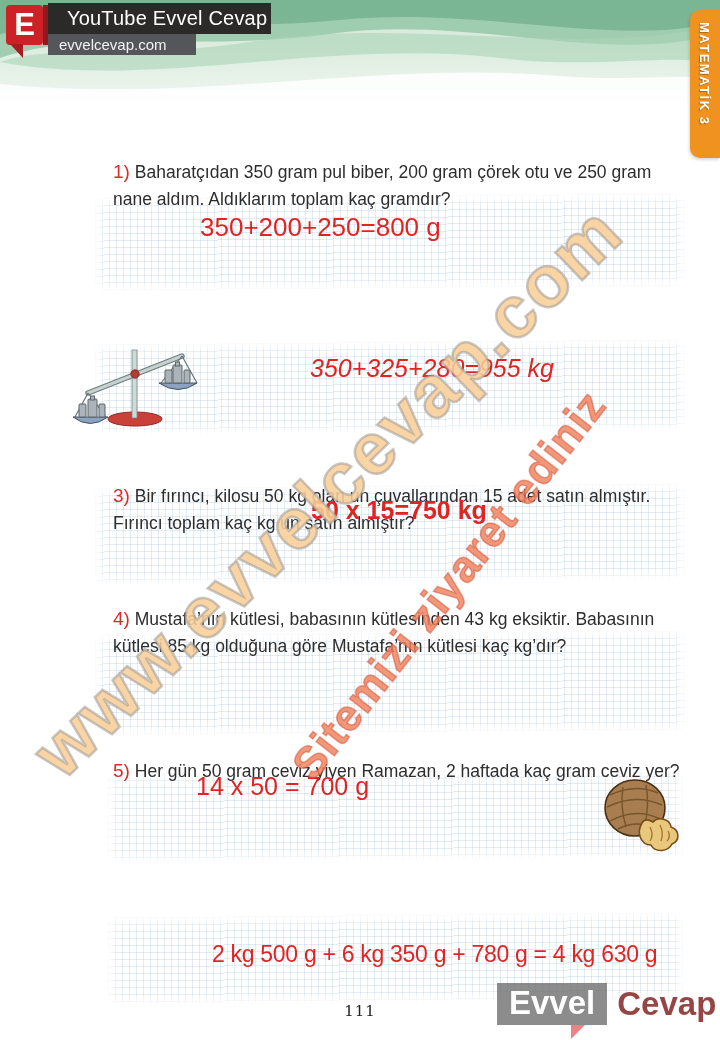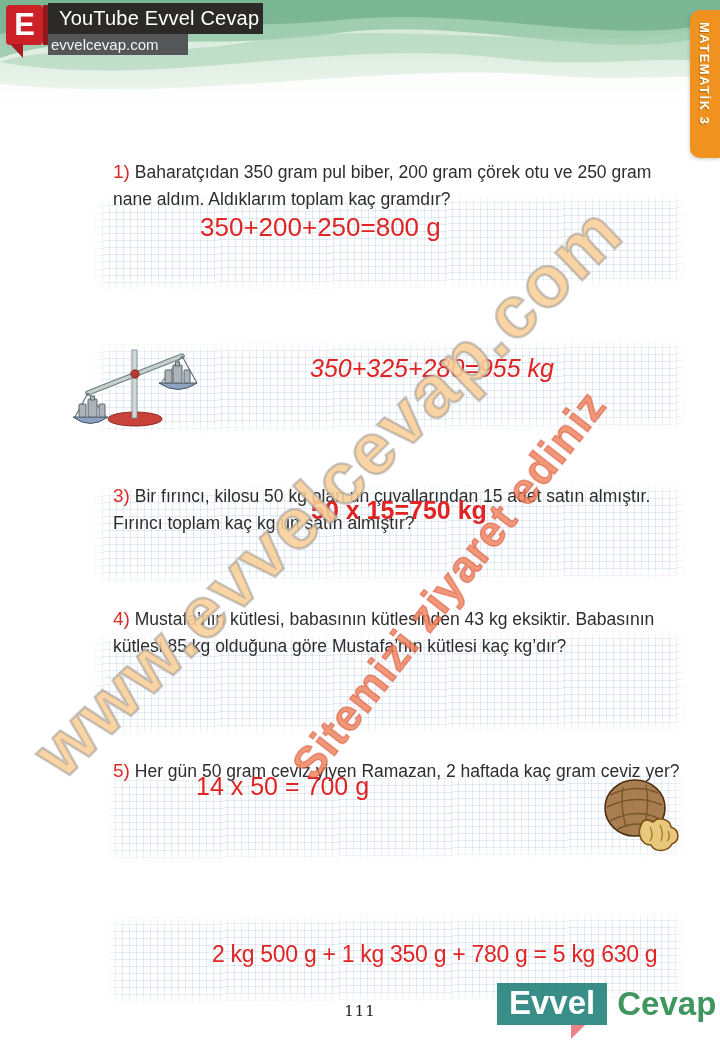--- a/index.html
+++ b/index.html
@@ -15,26 +15,26 @@
     background:#cc2127;border-radius:4px;color:#fff;font-weight:bold;
     font-size:31px;text-align:center;line-height:40px;
   }
   .logo-e::after{ 
     content:"";position:absolute;left:4px;top:39px;border-style:solid;
     border-width:14px 0 0 13px;border-color:#a81b20 transparent transparent transparent;
   }
   .logo-stripe{position:absolute;left:43px;top:5px;width:5px;height:40px;background:#8f1a1e;z-index:6;}
   .channel-bar{
     position:absolute;left:48px;top:3px;width:204px;height:31px;z-index:6;
-    background:#2b2a29;color:#fff;font-size:20px;line-height:31px;padding-left:11px;
+    background:#2b2a29;color:#fff;font-size:20px;line-height:31px;padding-left:19px;
     letter-spacing:.2px;
   }
   .site-bar{
     position:absolute;left:48px;top:34px;width:137px;height:21px;z-index:6;
-    background:#55565a;color:#f2f2f2;font-size:15px;line-height:21px;padding-left:3px;
+    background:#55565a;color:#f2f2f2;font-size:15px;line-height:21px;padding-left:11px;
   }
   
   .side-tab{
     position:absolute;right:0;top:10px;width:30px;height:148px;z-index:6;
     background:#ef9220;border-radius:10px 0 0 10px;
     box-shadow:-1px 2px 3px rgba(0,0,0,.15);
   }
   .side-tab span{
     position:absolute;left:7px;top:12px;
     writing-mode:vertical-rl;
@@ -92,28 +92,28 @@
     -webkit-text-stroke:1.5px rgba(205,70,45,.45);
     transform:rotate(-52deg);transform-origin:0 50%;
   }
   
   .page-num{
     position:absolute;left:0;top:1002px;width:720px;text-align:center;z-index:3;
     font-family:"DejaVu Serif", serif;font-size:15px;color:#222;letter-spacing:1px;
   }
   .footer-logo{position:absolute;left:497px;top:983px;z-index:2;opacity:.82;}
   .fl-box{
-    position:relative;display:inline-block;background:#0f766e;color:#fff;
+    position:relative;display:inline-block;background:#737373;color:#fff;
     font-weight:bold;font-size:33px;padding:1px 12px 3px 12px;
   }
   .fl-box::after{
     content:"";position:absolute;right:22px;bottom:-14px;border-style:solid;
     border-width:14px 14px 0 0;border-color:#e9666c transparent transparent transparent;
   }
-  .fl-cevap{display:inline-block;color:#15803d;font-weight:bold;font-size:33px;margin-left:10px;vertical-align:top;padding-top:2px;}
+  .fl-cevap{display:inline-block;color:#7f1d1d;font-weight:bold;font-size:33px;margin-left:10px;vertical-align:top;padding-top:2px;}
 </style>
 </head>
 <body>
 
 <div class="page">
 
   <svg class="header-waves" viewBox="0 0 720 118" preserveAspectRatio="none">
     <defs>
       <linearGradient id="fadeWhite" x1="0" y1="0" x2="0" y2="1">
         <stop offset="0" stop-color="#cfe5d3"></stop>
@@ -183,21 +183,21 @@
   <p class="prob p5"><span class="pnum">5)</span> <span>Her gün 50 gram ceviz yiyen Ramazan, 2 haftada kaç gram ceviz yer?</span></p>
   <div class="answer a5">14 x 50 = 700 g</div>
 
   <svg class="walnut-img" viewBox="0 0 90 82">
     <ellipse cx="37" cy="31" rx="30" ry="28" fill="#a87e50" stroke="#4a2f12" stroke-width="1.6"></ellipse>
     <path d="M12,18 Q37,6 60,16 M9,30 Q37,16 64,28 M12,44 Q38,30 62,42 M20,52 Q40,42 56,52 M25,10 Q22,30 28,50 M48,8 Q52,28 46,52" fill="none" stroke="#6b4a22" stroke-width="1.4" opacity=".8"></path>
     <path d="M44,46 C38,56 43,68 53,68 C57,76 70,75 74,67 C82,64 82,53 73,50 C72,42 60,39 55,45 C50,42 46,42 44,46 Z" fill="#e8c87d" stroke="#7a4d14" stroke-width="1.6"></path>
     <path d="M52,50 Q56,58 52,64 M62,48 Q66,56 63,64 M70,54 Q73,60 69,64" fill="none" stroke="#a5732a" stroke-width="1.3"></path>
   </svg>
 
-  <div class="answer a6">2 kg 500 g + 1 kg 350 g + 780 g = 5 kg 630 g</div>
+  <div class="answer a6">2 kg 500 g + 6 kg 350 g + 780 g = 4 kg 630 g</div>
 
   <div class="wm wm1">www.evvelcevap.com</div>
   <div class="wm wm2">Sitemizi ziyaret ediniz</div>
 
   <div class="footer-logo">
     <span class="fl-box">Evvel</span><span class="fl-cevap">Cevap</span>
   </div>
   <div class="page-num">111</div>
 
 </div>

